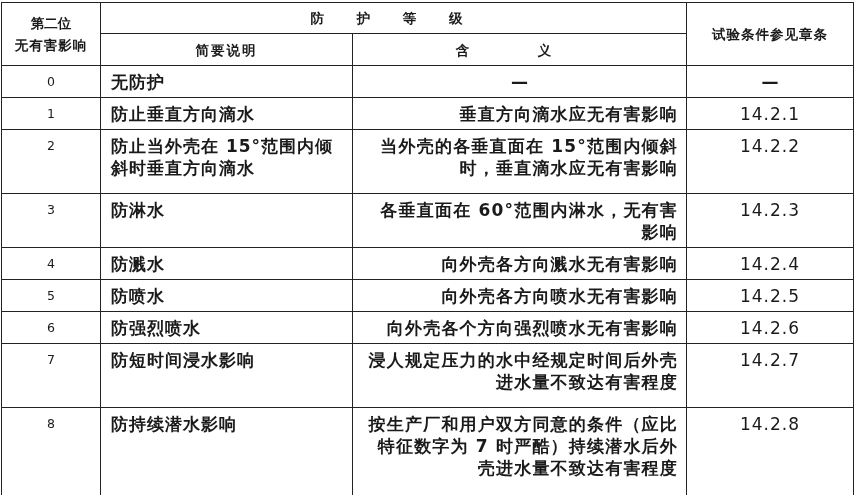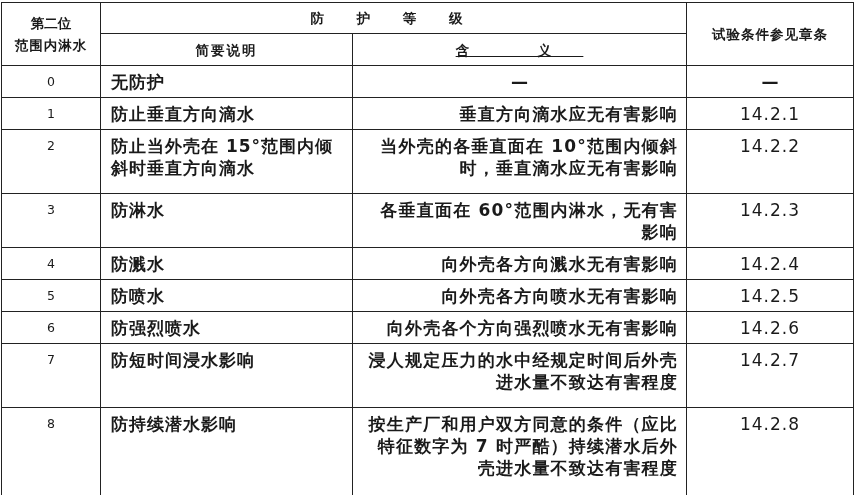--- a/index.html
+++ b/index.html
@@ -36,21 +36,21 @@
       vertical-align: middle;
       text-align: center;
       font-size: 13.5px;
     }
     .c-num { text-align: center; font-weight: normal; font-family: "DejaVu Sans", sans-serif; font-size: 12.5px; padding-top: 5px; }
     .c-desc { text-align: left; padding: 5px 8px 4px 10px; letter-spacing: 1px; }
     .c-mean { text-align: right; padding: 5px 8px 4px 10px; letter-spacing: 1.2px; }
     .c-ref { text-align: center; font-weight: normal; font-size: 17px; letter-spacing: 1px; padding-top: 5px; }
     .c-dash { text-align: center; }
     .spaced { letter-spacing: 14px; margin-top: 48px; }
-    .spaced-wide { letter-spacing: 32px; text-decoration: underline; }
+    .spaced-wide { letter-spacing: 32px; }
     .hdr-row1 { height: 31px; }
     .hdr-row2 { height: 32px; }
     .r-single { height: 31px; }
     .r-double { height: 64px; }
     .r-triple { height: 89px; }
   </style>
 </head>
 <body>
 
 <div class="table-wrap">
@@ -58,21 +58,21 @@
     <colgroup>
       <col style="width:99px">
       <col style="width:252px">
       <col style="width:334px">
       <col style="width:167px">
     </colgroup>
     <thead>
       <tr class="hdr-row1">
         <th rowspan="2">
           <div>第二位</div>
-          <div style="letter-spacing:1px">范围内淋水</div>
+          <div style="letter-spacing:1px">无有害影响</div>
         </th>
         <th colspan="2">
           <span class="spaced">防 护 等 级</span>
         </th>
         <th rowspan="2" style="letter-spacing:1px">试验条件参见章条</th>
       </tr>
       <tr class="hdr-row2">
         <th style="letter-spacing:2px">简要说明</th>
         <th>
           <span class="spaced-wide">含 义</span>
@@ -88,21 +88,21 @@
       </tr>
       <tr class="r-single">
         <td class="c-num">1</td>
         <td class="c-desc">防止垂直方向滴水</td>
         <td class="c-mean">垂直方向滴水应无有害影响</td>
         <td class="c-ref">14.2.1</td>
       </tr>
       <tr class="r-double">
         <td class="c-num">2</td>
         <td class="c-desc">防止当外壳在 15°范围内倾斜时垂直方向滴水</td>
-        <td class="c-mean">当外壳的各垂直面在 10°范围内倾斜时，垂直滴水应无有害影响</td>
+        <td class="c-mean">当外壳的各垂直面在 15°范围内倾斜时，垂直滴水应无有害影响</td>
         <td class="c-ref">14.2.2</td>
       </tr>
       <tr class="r-single">
         <td class="c-num">3</td>
         <td class="c-desc">防淋水</td>
         <td class="c-mean">各垂直面在 60°范围内淋水，无有害影响</td>
         <td class="c-ref">14.2.3</td>
       </tr>
       <tr class="r-single">
         <td class="c-num">4</td>

